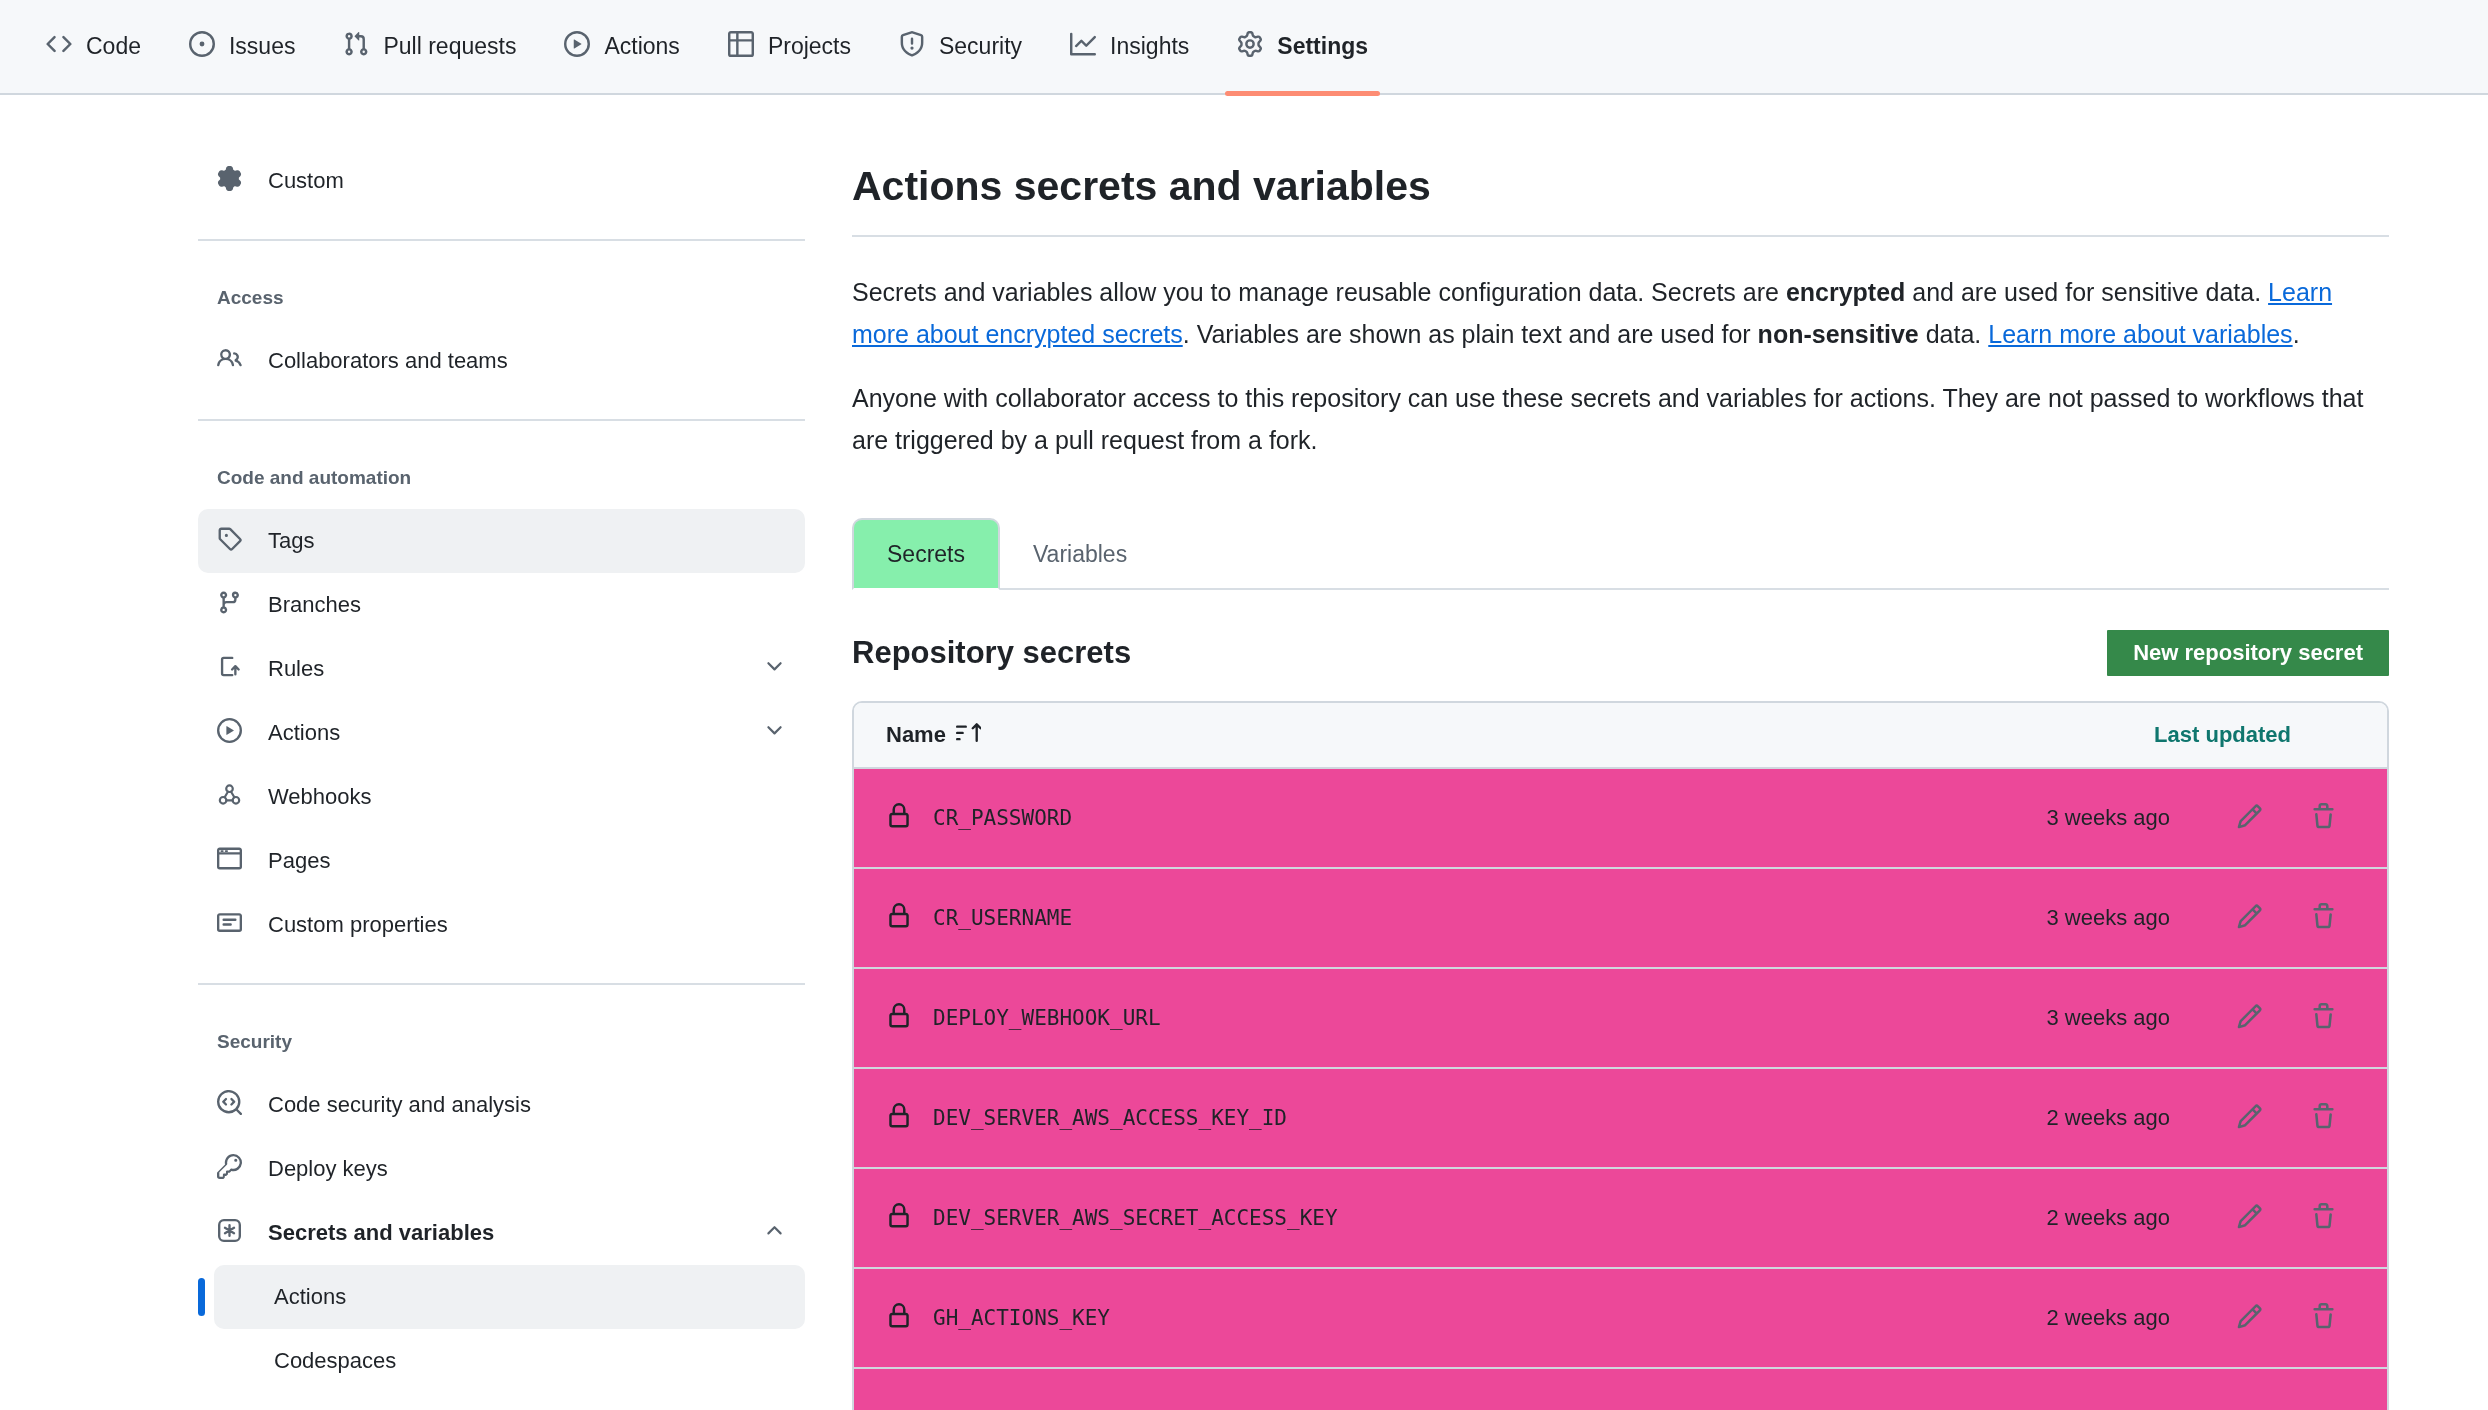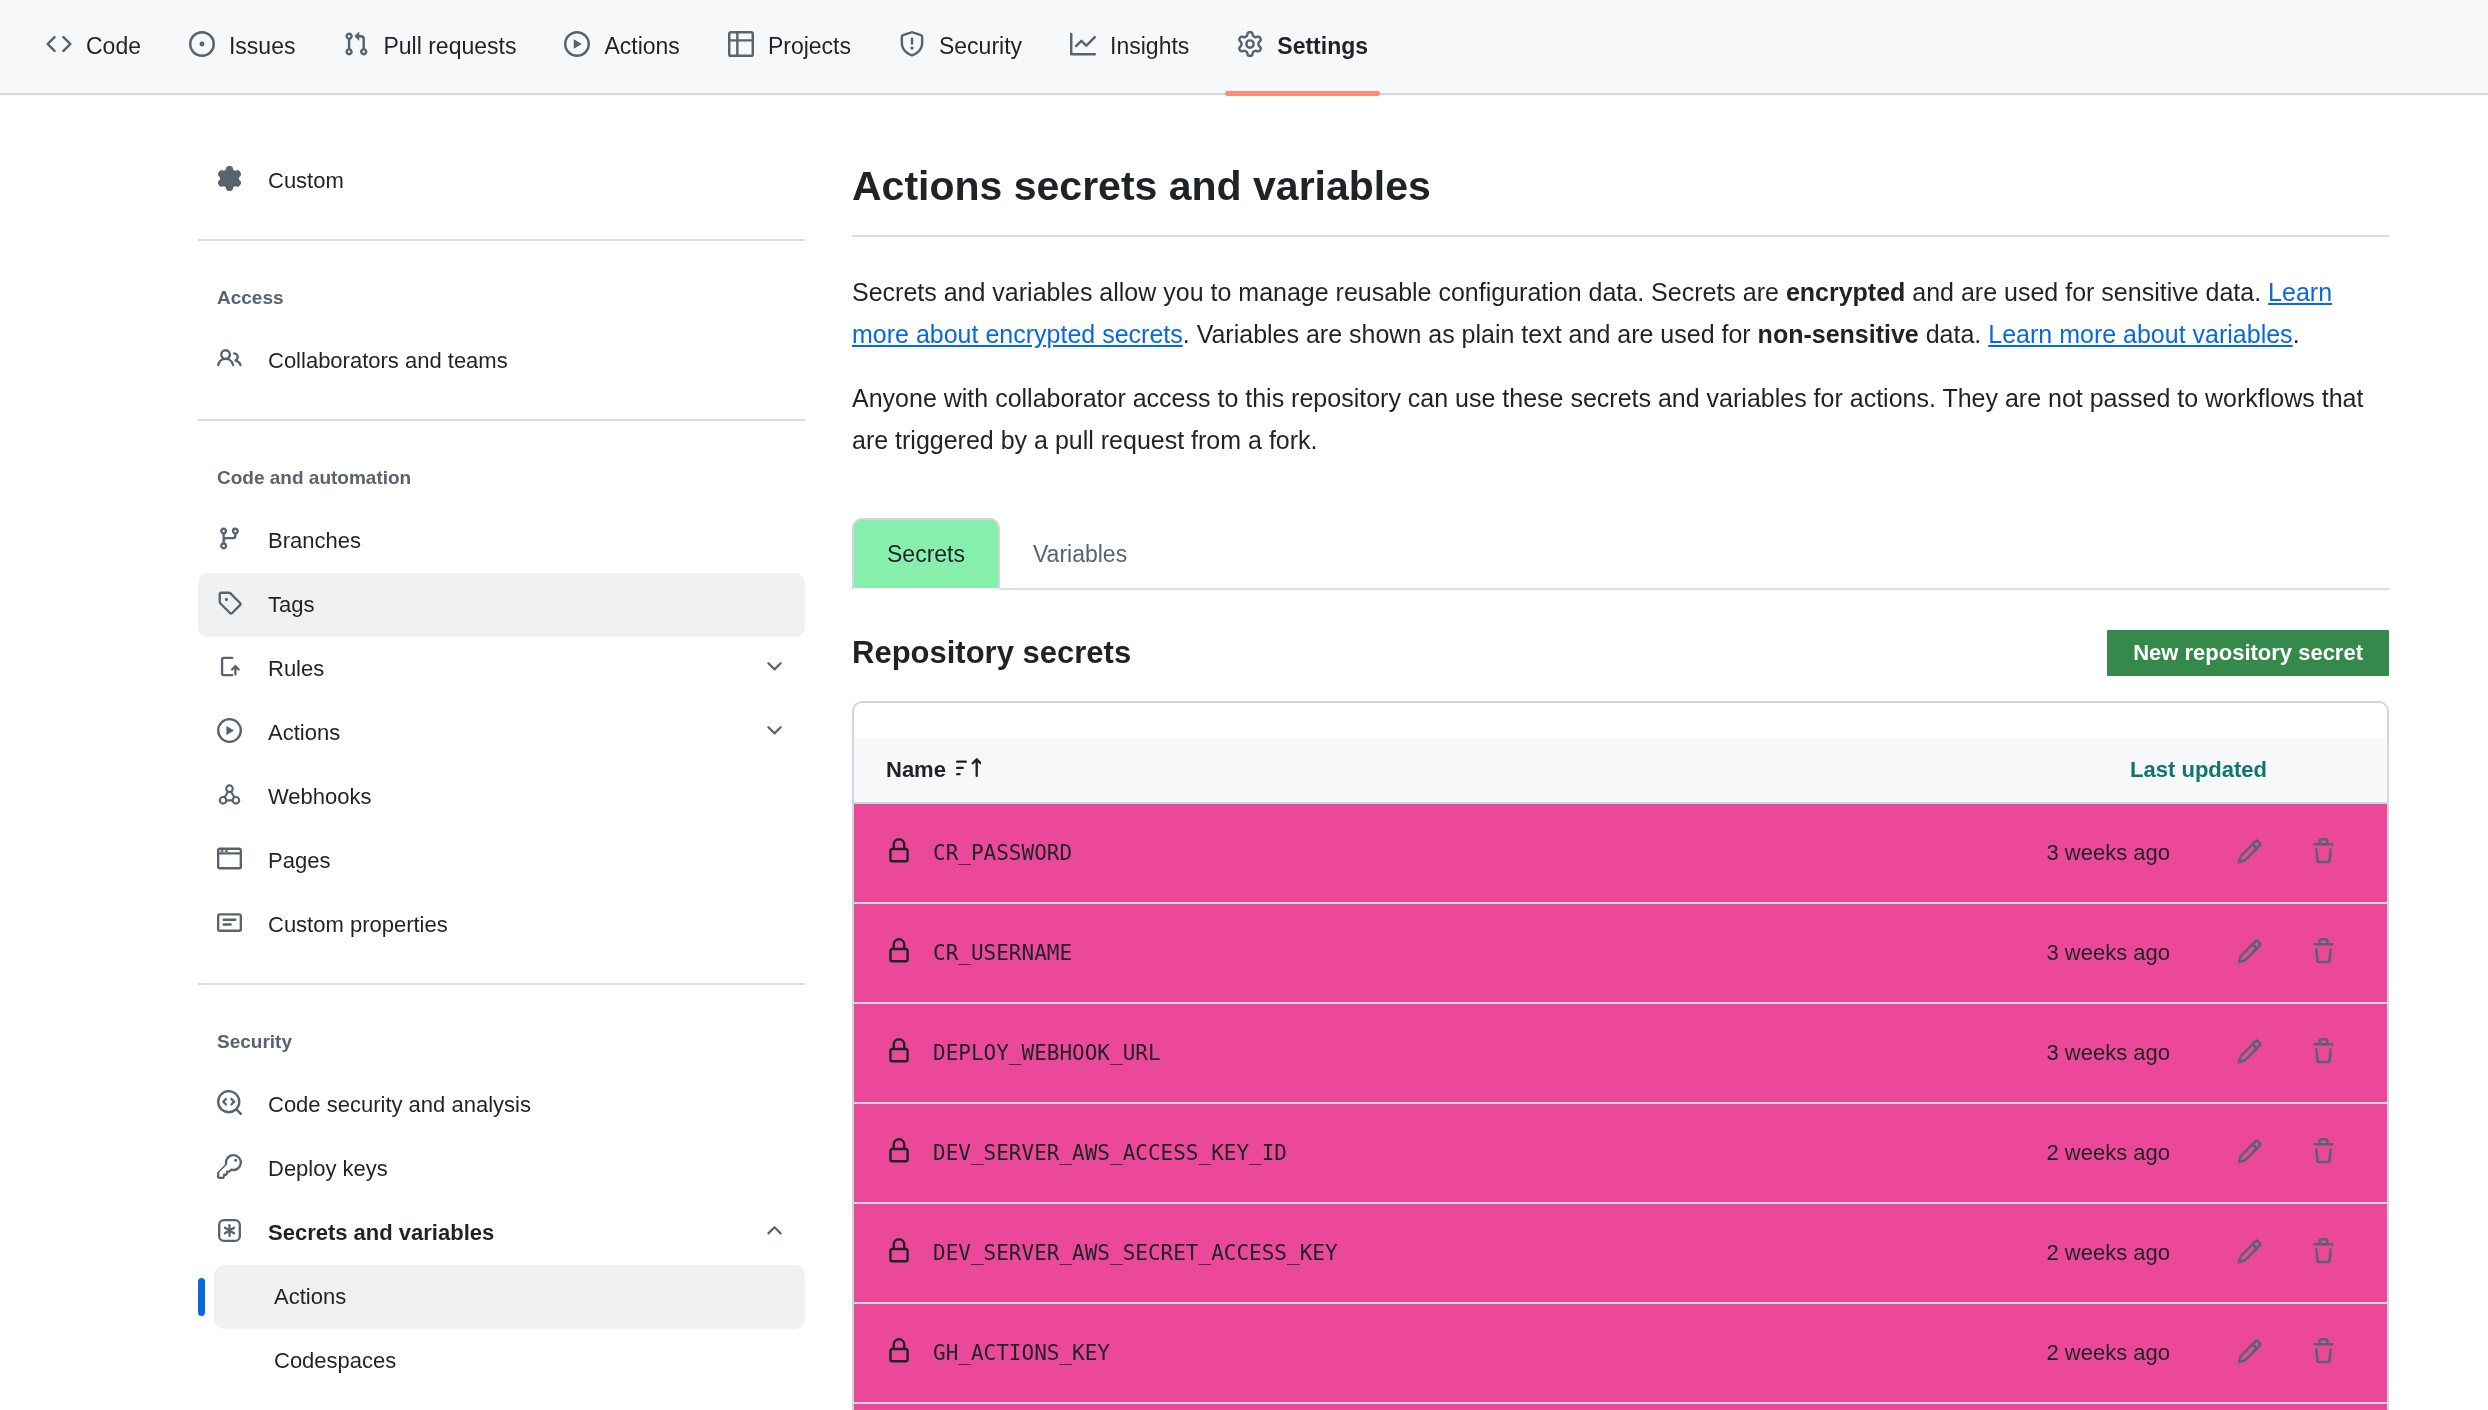--- a/index.html
+++ b/index.html
@@ -52,21 +52,21 @@
   .tab.inactive{color:#59636e;}
 
   .section-head{margin-top:40px;display:flex;align-items:center;justify-content:space-between;}
   h2.section-title{margin:0;font-size:31px;font-weight:700;}
   .btn-green{background:#35894a;color:#fff;border:none;font-family:inherit;
              font-size:22px;font-weight:600;height:46px;padding:0 26px;border-radius:1px;
              display:flex;align-items:center;cursor:pointer;}
 
   .table{margin-top:25px;border:2px solid #d0d7de;border-radius:10px;overflow:hidden;}
   .thead{background:#f6f8fa;border-bottom:2px solid #d0d7de;height:64px;display:flex;
-         align-items:center;padding:0 120px 0 32px;font-size:22px;font-weight:600;margin-top:35px;}
+         align-items:center;padding:0 96px 0 32px;font-size:22px;font-weight:600;}
   .thead .col-name{display:flex;align-items:center;gap:10px;}
   .thead .col-name svg{width:25px;height:25px;fill:#1f2328;}
   .thead .col-updated{margin-left:auto;color:#0f766e;}
   .trow{display:flex;align-items:center;height:98px;padding:0 50px 0 32px;background:#ec4899;}
   .trow + .trow{border-top:2px solid #d0d7de;}
   .cell-name{flex:1;display:flex;align-items:center;gap:21px;min-width:0;}
   .cell-name svg{width:26px;height:26px;fill:#1f2328;flex:none;}
   .secret-name{font-family:"DejaVu Sans Mono","Liberation Mono",monospace;font-size:21px;}
   .cell-time{width:240px;text-align:right;font-size:22px;margin-right:65px;}
   .icon-btn{background:none;border:none;padding:0;width:28px;height:30px;cursor:pointer;
@@ -147,31 +147,31 @@
       <div class="side-item">
         <span><svg viewBox="0 0 16 16">
               <path d="M2 5.5a3.5 3.5 0 1 1 5.898 2.549 5.508 5.508 0 0 1 3.034 4.084.75.75 0 1 1-1.482.235 4 4 0 0 0-7.9 0 .75.75 0 0 1-1.482-.236A5.507 5.507 0 0 1 3.102 8.05 3.493 3.493 0 0 1 2 5.5ZM11 4a3.001 3.001 0 0 1 2.22 5.018 5.01 5.01 0 0 1 2.56 3.012.749.749 0 0 1-.885.954.752.752 0 0 1-.549-.514 3.507 3.507 0 0 0-2.522-2.372.75.75 0 0 1-.574-.73v-.352a.75.75 0 0 1 .416-.672A1.5 1.5 0 0 0 11 5.5.75.75 0 0 1 11 4Zm-5.5-.5a2 2 0 1 0-.001 3.999A2 2 0 0 0 5.5 3.5Z"></path>
             </svg></span>
         <span>Collaborators and teams</span>
       </div>
 
       <div class="side-divider"></div>
       <div class="side-label">Code and automation</div>
 
+      <div class="side-item selected">
+        <span><svg viewBox="0 0 16 16">
+              <path d="M1 7.775V2.75C1 1.784 1.784 1 2.75 1h5.025c.464 0 .91.184 1.238.513l6.25 6.25a1.75 1.75 0 0 1 0 2.474l-5.026 5.026a1.75 1.75 0 0 1-2.474 0l-6.25-6.25A1.752 1.752 0 0 1 1 7.775Zm1.5 0c0 .066.026.13.073.177l6.25 6.25a.25.25 0 0 0 .354 0l5.025-5.025a.25.25 0 0 0 0-.354l-6.25-6.25a.25.25 0 0 0-.177-.073H2.75a.25.25 0 0 0-.25.25ZM6 5a1 1 0 1 1 0 2 1 1 0 0 1 0-2Z"></path>
+            </svg></span>
+        <span>Tags</span>
+      </div>
       <div class="side-item">
         <span><svg viewBox="0 0 16 16">
               <path d="M9.5 3.25a2.25 2.25 0 1 1 3 2.122V6A2.5 2.5 0 0 1 10 8.5H6a1 1 0 0 0-1 1v1.128a2.251 2.251 0 1 1-1.5 0V5.372a2.25 2.25 0 1 1 1.5 0v1.836A2.493 2.493 0 0 1 6 7h4a1 1 0 0 0 1-1v-.628a2.25 2.25 0 0 1-1.5-2.122Zm-6 0a.75.75 0 1 0 1.5 0 .75.75 0 0 0-1.5 0Zm8.25-.75a.75.75 0 1 0 0 1.5.75.75 0 0 0 0-1.5ZM4.25 12a.75.75 0 1 0 0 1.5.75.75 0 0 0 0-1.5Z"></path>
             </svg></span>
         <span>Branches</span>
-      </div>
-      <div class="side-item selected">
-        <span><svg viewBox="0 0 16 16">
-              <path d="M1 7.775V2.75C1 1.784 1.784 1 2.75 1h5.025c.464 0 .91.184 1.238.513l6.25 6.25a1.75 1.75 0 0 1 0 2.474l-5.026 5.026a1.75 1.75 0 0 1-2.474 0l-6.25-6.25A1.752 1.752 0 0 1 1 7.775Zm1.5 0c0 .066.026.13.073.177l6.25 6.25a.25.25 0 0 0 .354 0l5.025-5.025a.25.25 0 0 0 0-.354l-6.25-6.25a.25.25 0 0 0-.177-.073H2.75a.25.25 0 0 0-.25.25ZM6 5a1 1 0 1 1 0 2 1 1 0 0 1 0-2Z"></path>
-            </svg></span>
-        <span>Tags</span>
       </div>
       <div class="side-item">
         <span><svg viewBox="0 0 16 16">
               <path d="M9.75 2.5H4.25a1 1 0 0 0-1 1v9a1 1 0 0 0 1 1h5.5" fill="none" stroke="currentColor" stroke-width="1.5" stroke-linecap="round" style="stroke:#59636e"></path>
               <path d="M11.75 13v-5.2m0 0-2.1 2.1m2.1-2.1 2.1 2.1" fill="none" stroke="currentColor" stroke-width="1.5" stroke-linecap="round" stroke-linejoin="round" style="stroke:#59636e"></path>
             </svg></span>
         <span>Rules</span>
         <span class="chev"><svg viewBox="0 0 16 16">
               <path d="M12.78 5.22a.749.749 0 0 1 0 1.06l-4.25 4.25a.749.749 0 0 1-1.06 0L3.22 6.28a.749.749 0 1 1 1.06-1.06L8 8.939l3.72-3.72a.749.749 0 0 1 1.06 0Z"></path>
             </svg></span>

